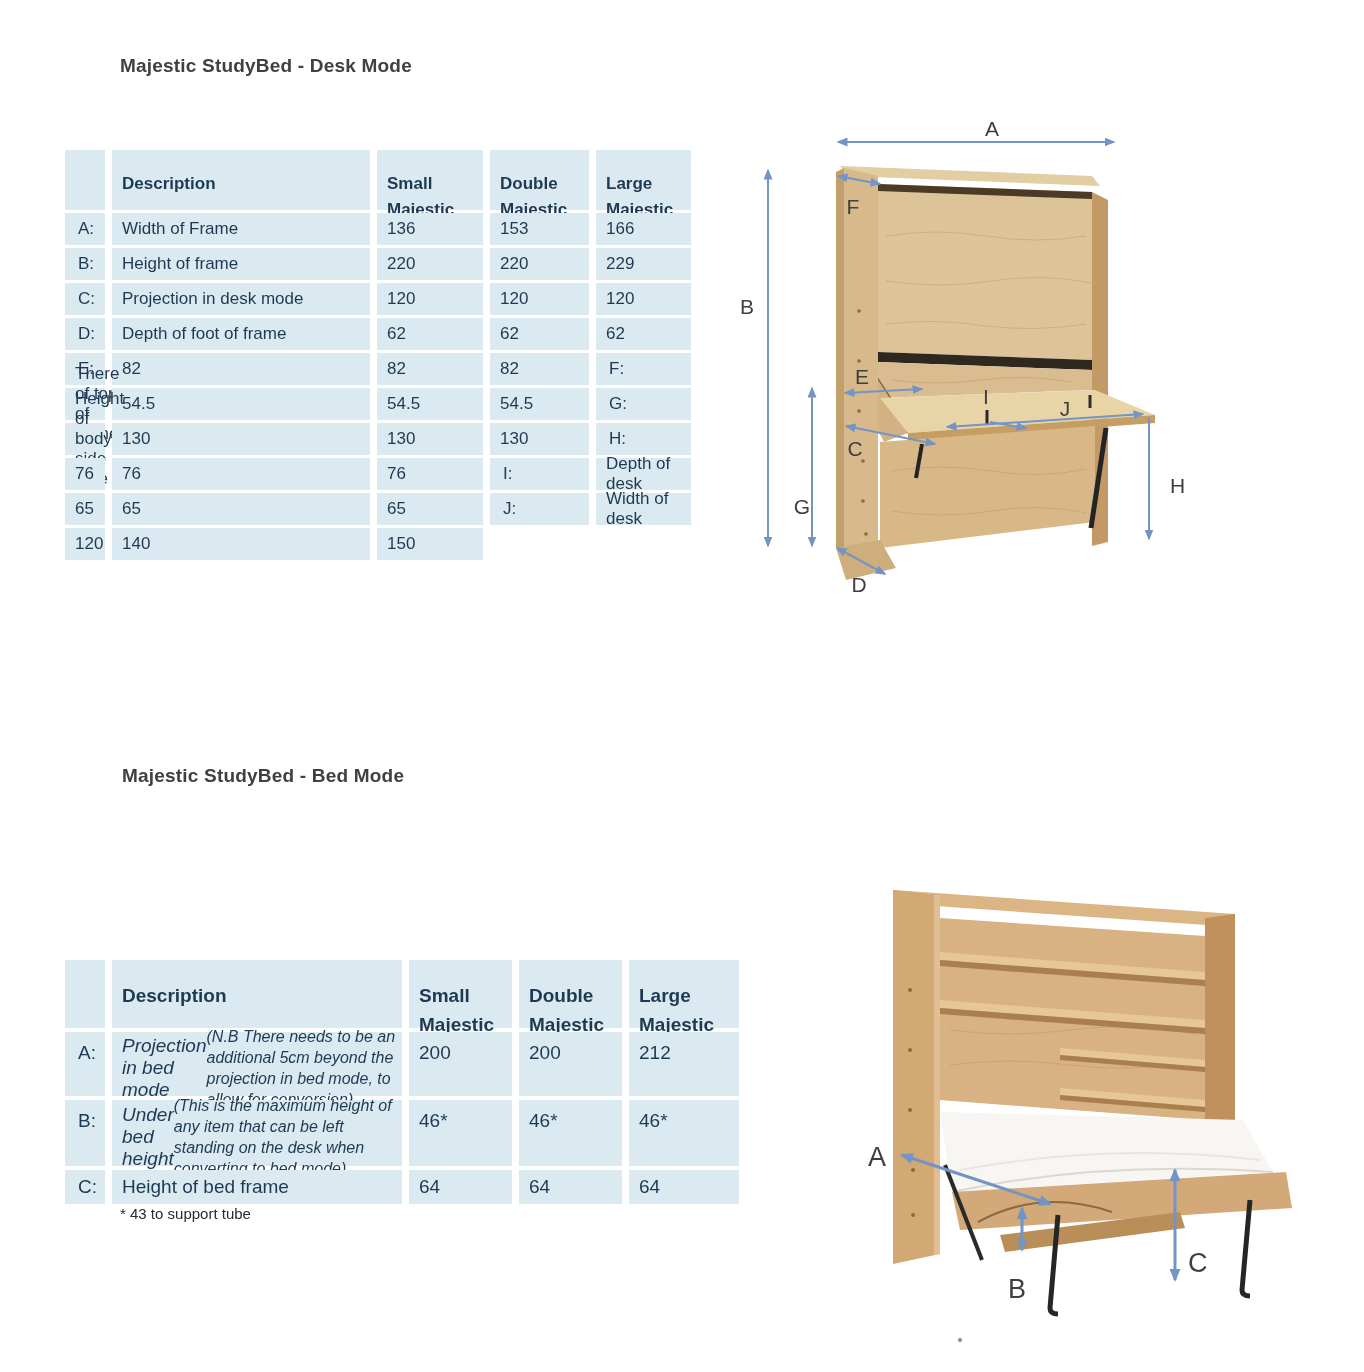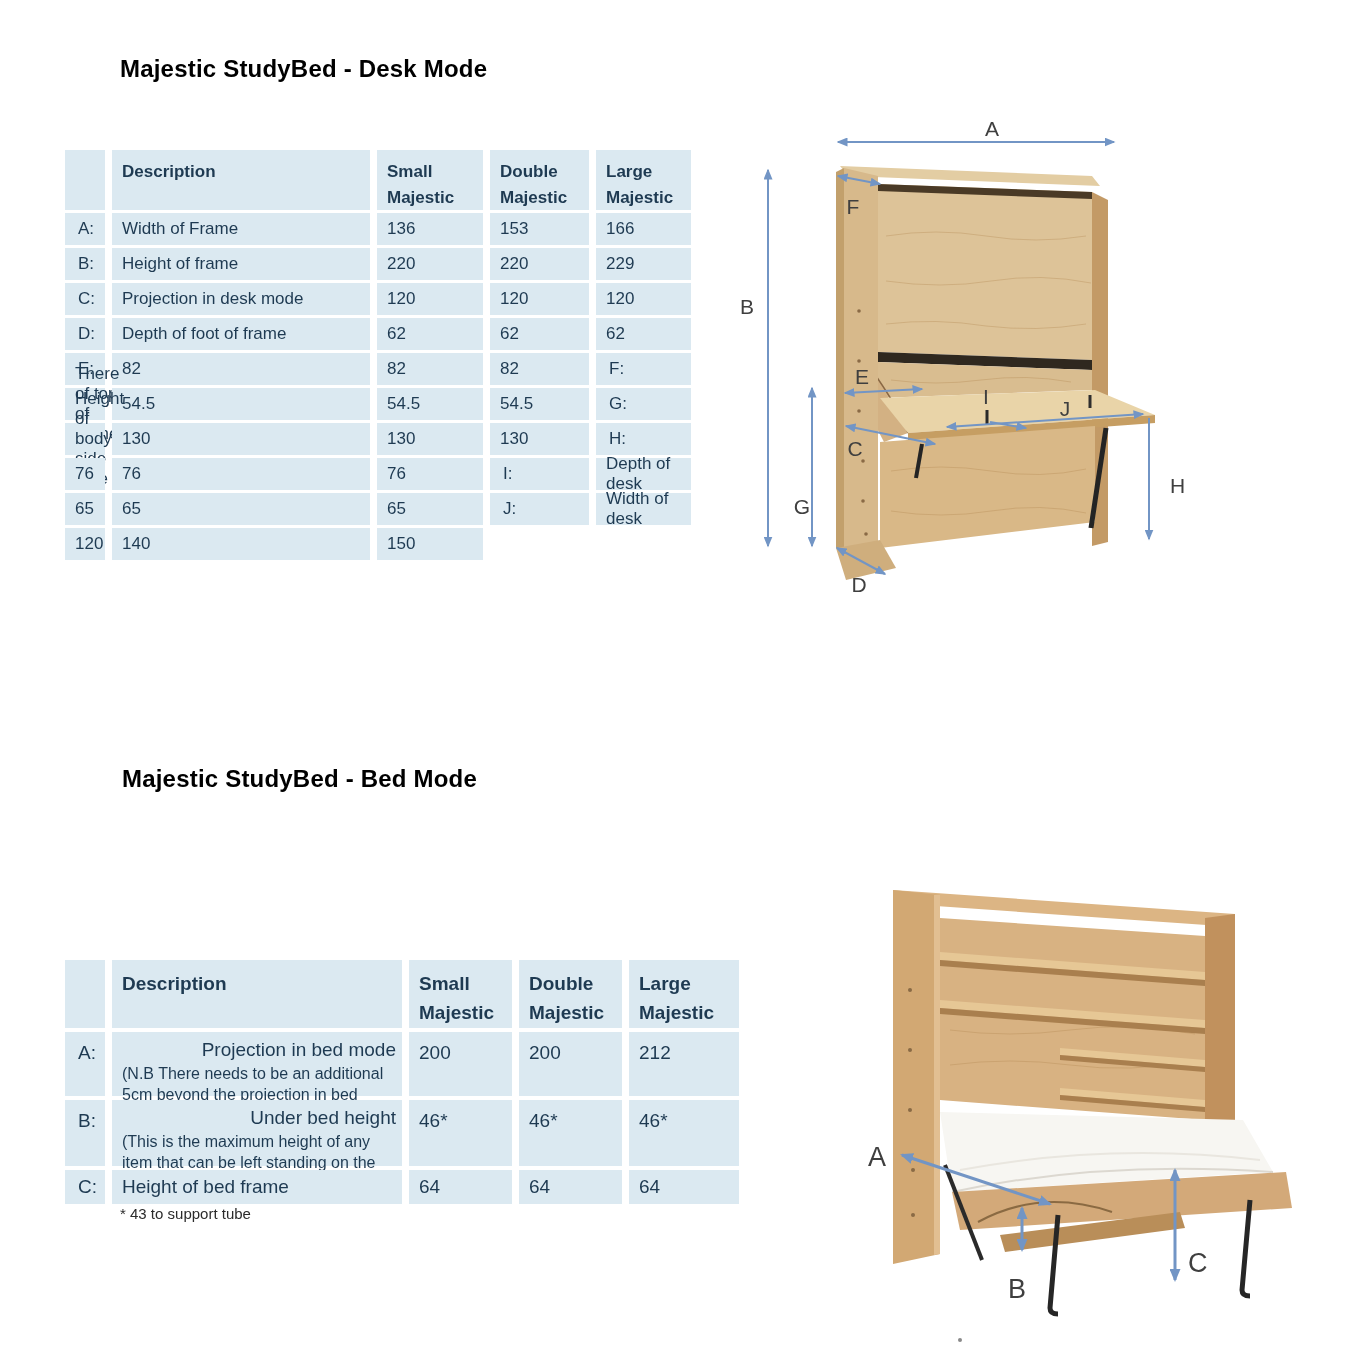--- a/index.html
+++ b/index.html
@@ -1,39 +1,39 @@
 <!DOCTYPE html>
 <html><head>
 <meta charset="utf-8">
 <style>
   html,body{margin:0;padding:0;}
   body{
     width:1364px;height:1372px;position:relative;background:#ffffff;
     font-family:"Liberation Sans",sans-serif;overflow:hidden;
   }
   .sec-title{
-    position:absolute;font-weight:bold;font-size:24px;color:#000000;
+    position:absolute;font-weight:bold;font-size:19px;color:#404040;
     letter-spacing:.2px;white-space:nowrap;
   }
   .dim-table{position:absolute;display:grid;column-gap:7px;row-gap:3px;}
   .dim-table .cell{
     background:#dbe9f1;color:#1e3a52;display:flex;align-items:center;
     font-size:17px;box-sizing:border-box;padding:0 6px 0 10px;
   }
   .dim-table .letter{padding-left:13px;}
   .dim-table .th{
-    font-weight:bold;align-items:flex-start;padding-top:9px;line-height:1.55;
+    font-weight:bold;align-items:flex-start;padding-top:21px;line-height:1.55;
   }
   #desk-table{left:65px;top:150px;grid-template-columns:40px 258px 106px 99px 95px;}
   #desk-table .hrow{height:60px;}
   #desk-table .drow{height:32px;}
   #bed-table{left:65px;top:960px;grid-template-columns:40px 290px 103px 103px 110px;row-gap:4px;}
   #bed-table .cell{font-size:19px;}
   #bed-table .hrow{height:68px;}
-  #bed-table .note-cell{flex-direction:column;align-items:flex-end;justify-content:flex-start;padding-top:7px;}
+  #bed-table .note-cell{flex-direction:row;align-items:center;justify-content:flex-start;padding-top:7px;font-style:italic;}
   #bed-table .vtop{align-items:flex-start;padding-top:10px;}
   #bed-table .r0{height:64px;}
   #bed-table .r1{height:66px;}
   #bed-table .r2{height:34px;align-items:center;}
   .note{font-size:16px;line-height:1.3;margin-top:3px;color:#1e3a52;}
   .footnote{position:absolute;left:120px;top:1205px;font-size:15px;color:#2b2b2b;}
   .fig{position:absolute;}
   svg text{font-family:"Liberation Sans",sans-serif;fill:#3f3f3f;}
   .dimlabel{font-size:21px;}
   .dimlabel-big{font-size:27px;}

